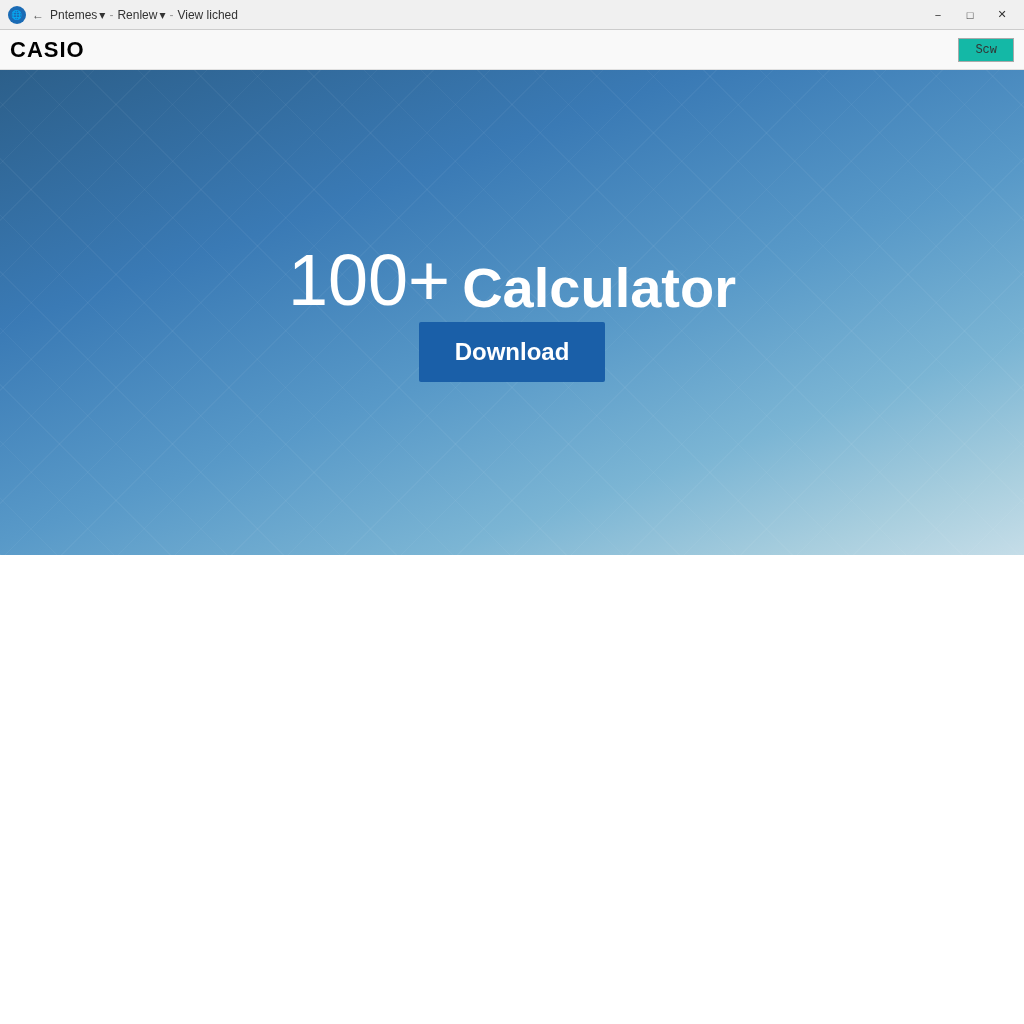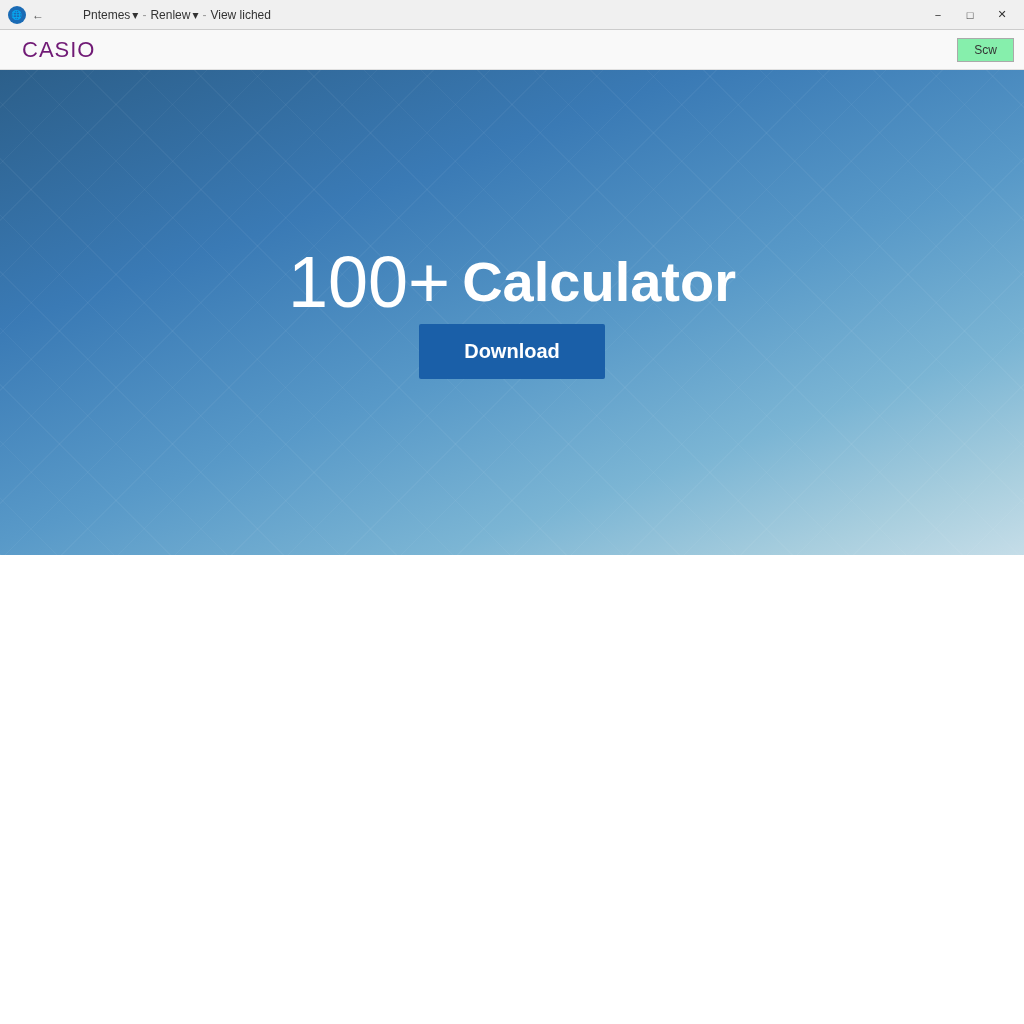--- a/index.html
+++ b/index.html
@@ -53,21 +53,20 @@
       color: #555;
       cursor: pointer;
     }
 
     .chrome-menu-items {
       display: flex;
       align-items: center;
       gap: 4px;
       font-size: 12px;
       color: #333;
-      margin-left: 33px;
     }
 
     .chrome-menu-item {
       display: flex;
       align-items: center;
       gap: 2px;
       cursor: pointer;
     }
 
     .chrome-menu-separator {
@@ -98,38 +97,38 @@
       background: #f9f9f9;
       border-bottom: 1px solid #e0e0e0;
       display: flex;
       align-items: center;
       padding: 0 10px;
       gap: 8px;
     }
 
     .casio-logo {
       font-size: 22px;
-      font-weight: 400;
-      color: #701a75;
+      font-weight: 700;
+      color: #000000;
       letter-spacing: 1px;
       font-family: Arial Black, Arial, sans-serif;
-      margin-left: 12px;
     }
 
     .toolbar-spacer {
       flex: 1;
     }
 
     .store-button {
       padding: 4px 16px;
       border: 1px solid #aaa;
-      background: #86efac;
-      font-size: 12px;
-      cursor: pointer;
-      color: #333;
+      background: #14b8a6;
+      font-size: 12px;
+      cursor: pointer;
+      color: #333;
+      font-family: Liberation Mono, monospace;
     }
 
     
     .hero-section {
       width: 100%;
       height: 485px;
       background: linear-gradient(160deg, #2c5f8a 0%, #3a7ab5 30%, #5899c8 55%, #7bb5d4 75%, #a8cede 90%, #c5dde8 100%);
       position: relative;
       display: flex;
       flex-direction: column;
@@ -166,21 +165,21 @@
 
     .hero-content {
       position: relative;
       z-index: 1;
       text-align: center;
       padding: 20px;
     }
 
     .hero-headline {
       display: flex;
-      align-items: center;
+      align-items: flex-end;
       justify-content: center;
       gap: 12px;
       margin-bottom: 6px;
     }
 
     .hero-number {
       font-size: 72px;
       font-weight: 400;
       color: white;
       line-height: 1;
@@ -208,21 +207,21 @@
       text-align: center;
       margin-bottom: 36px;
       letter-spacing: 0.3px;
     }
 
     .download-btn {
       background: #1a5fa8;
       color: white;
       border: none;
       padding: 16px 36px;
-      font-size: 20px;
+      font-size: 24px;
       font-weight: 600;
       cursor: pointer;
       border-radius: 2px;
       min-width: 186px;
     }
 
     
     .content-area {
       width: 100%;
       background: white;

